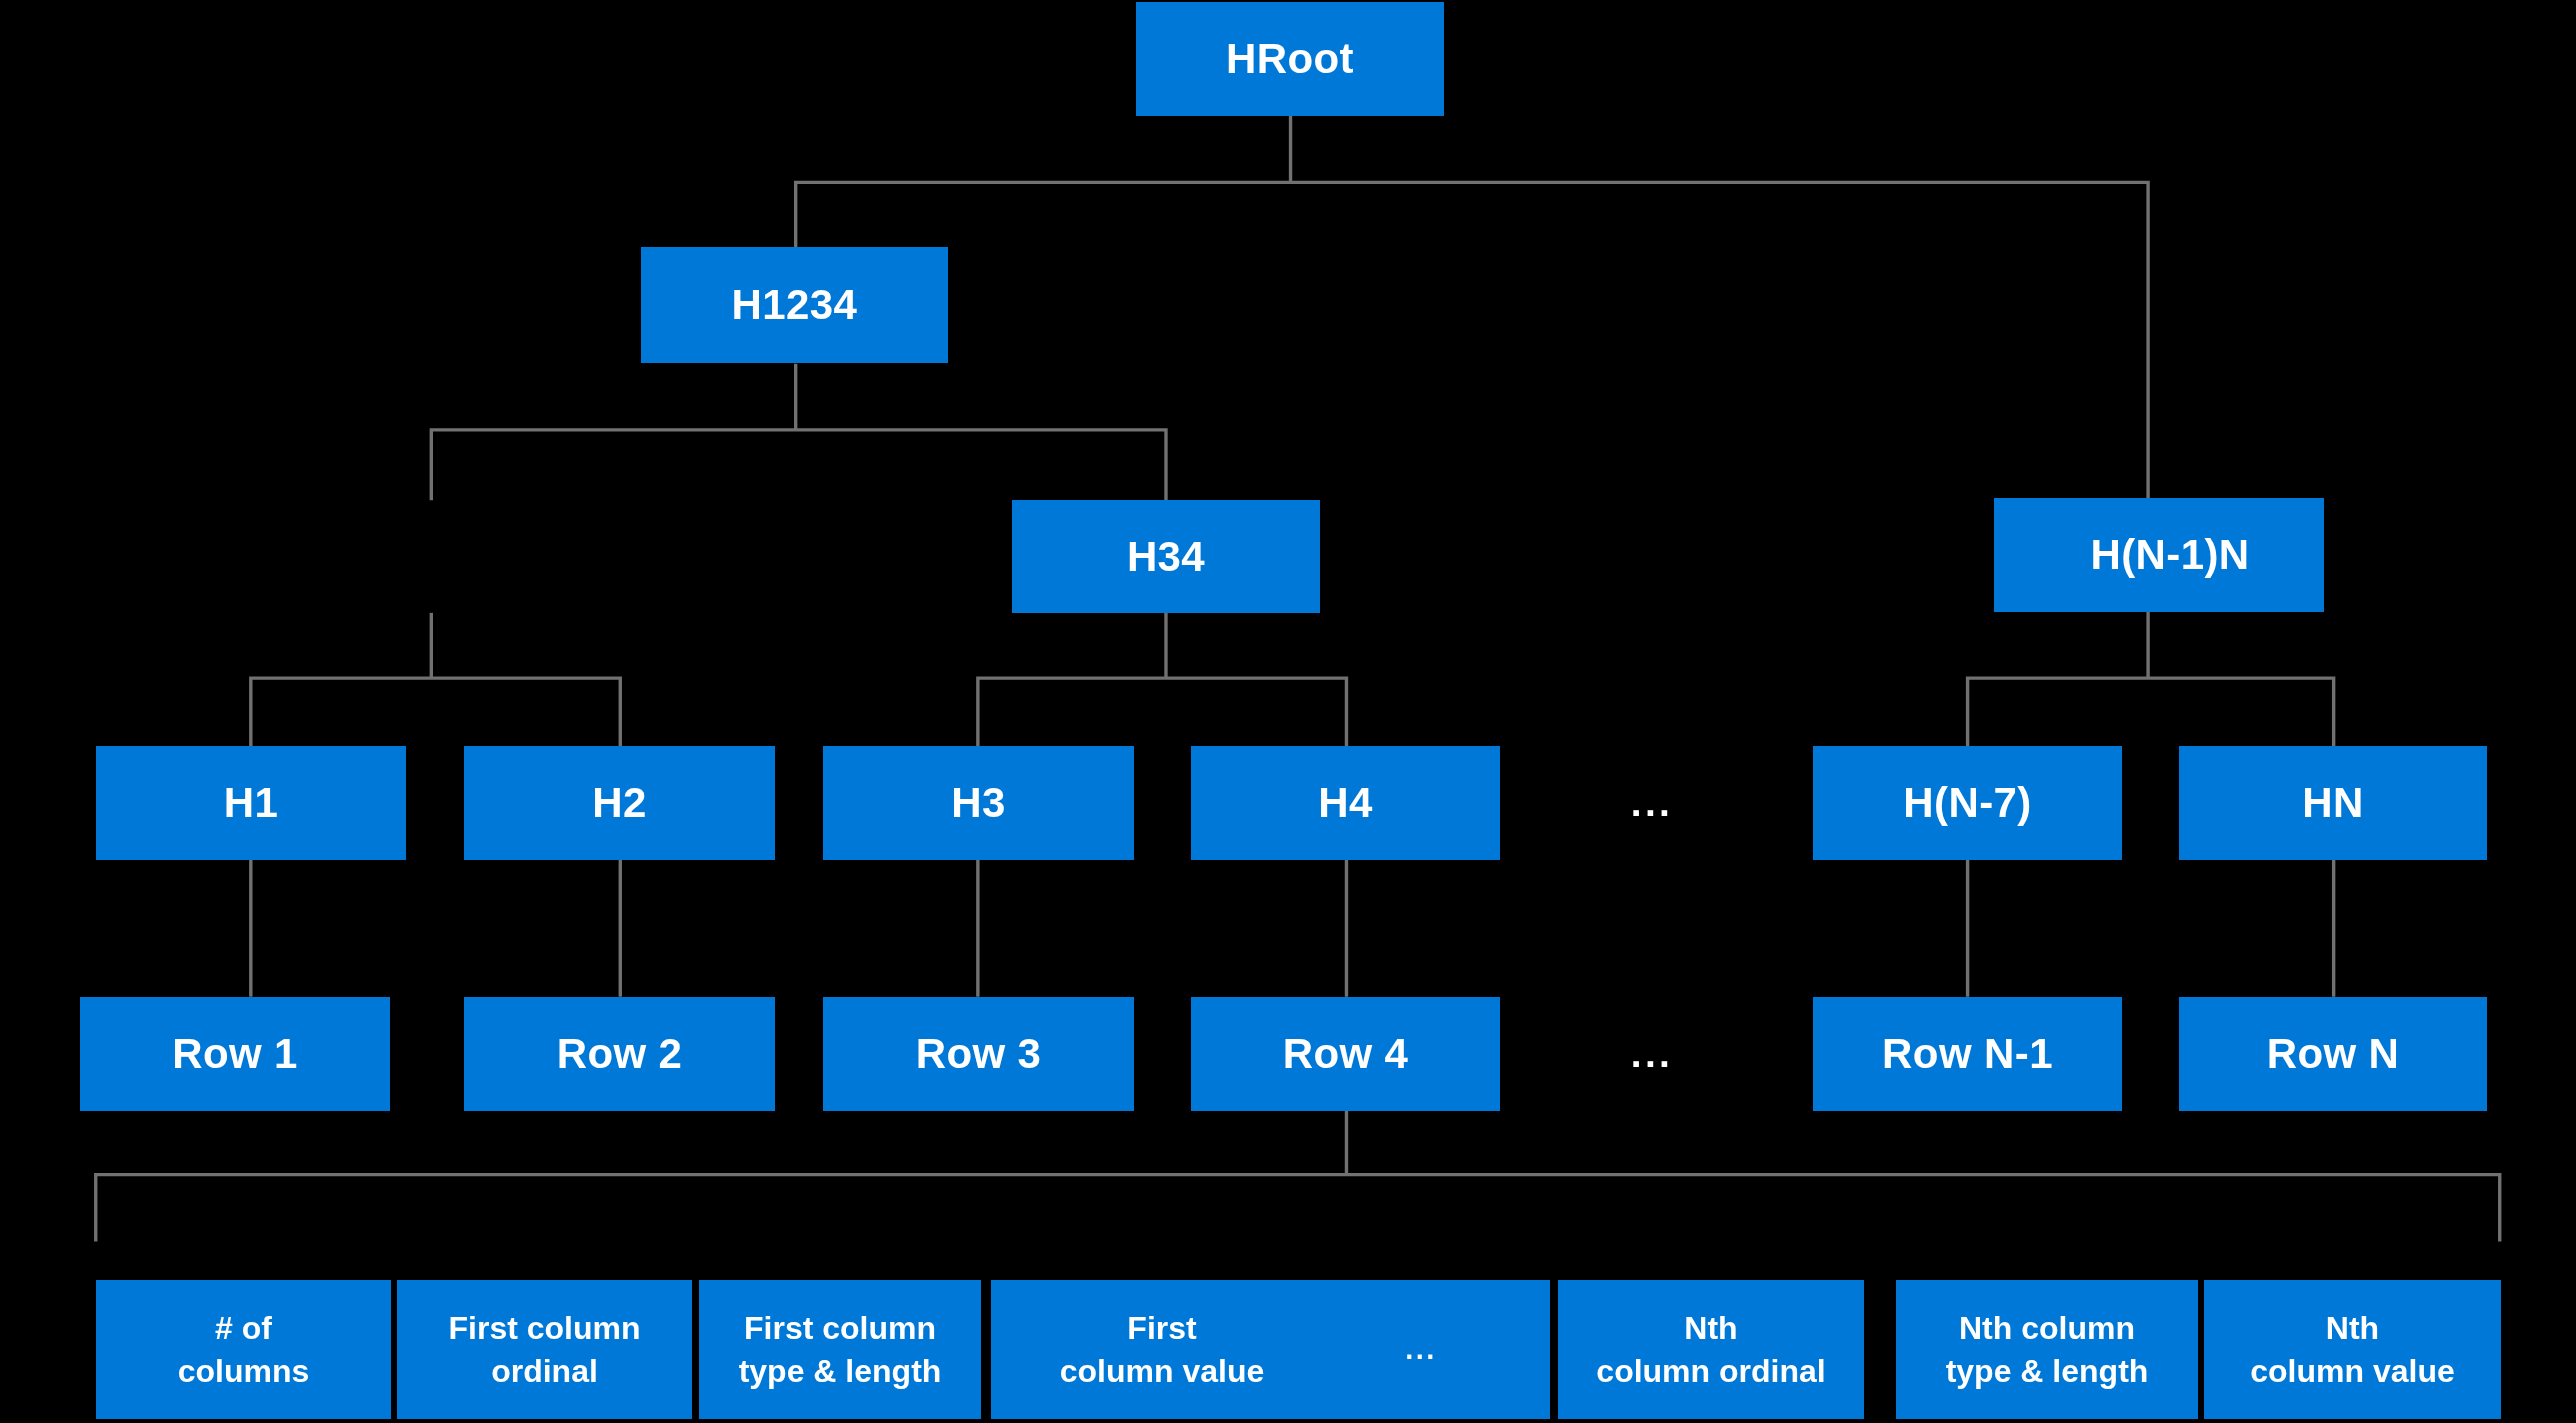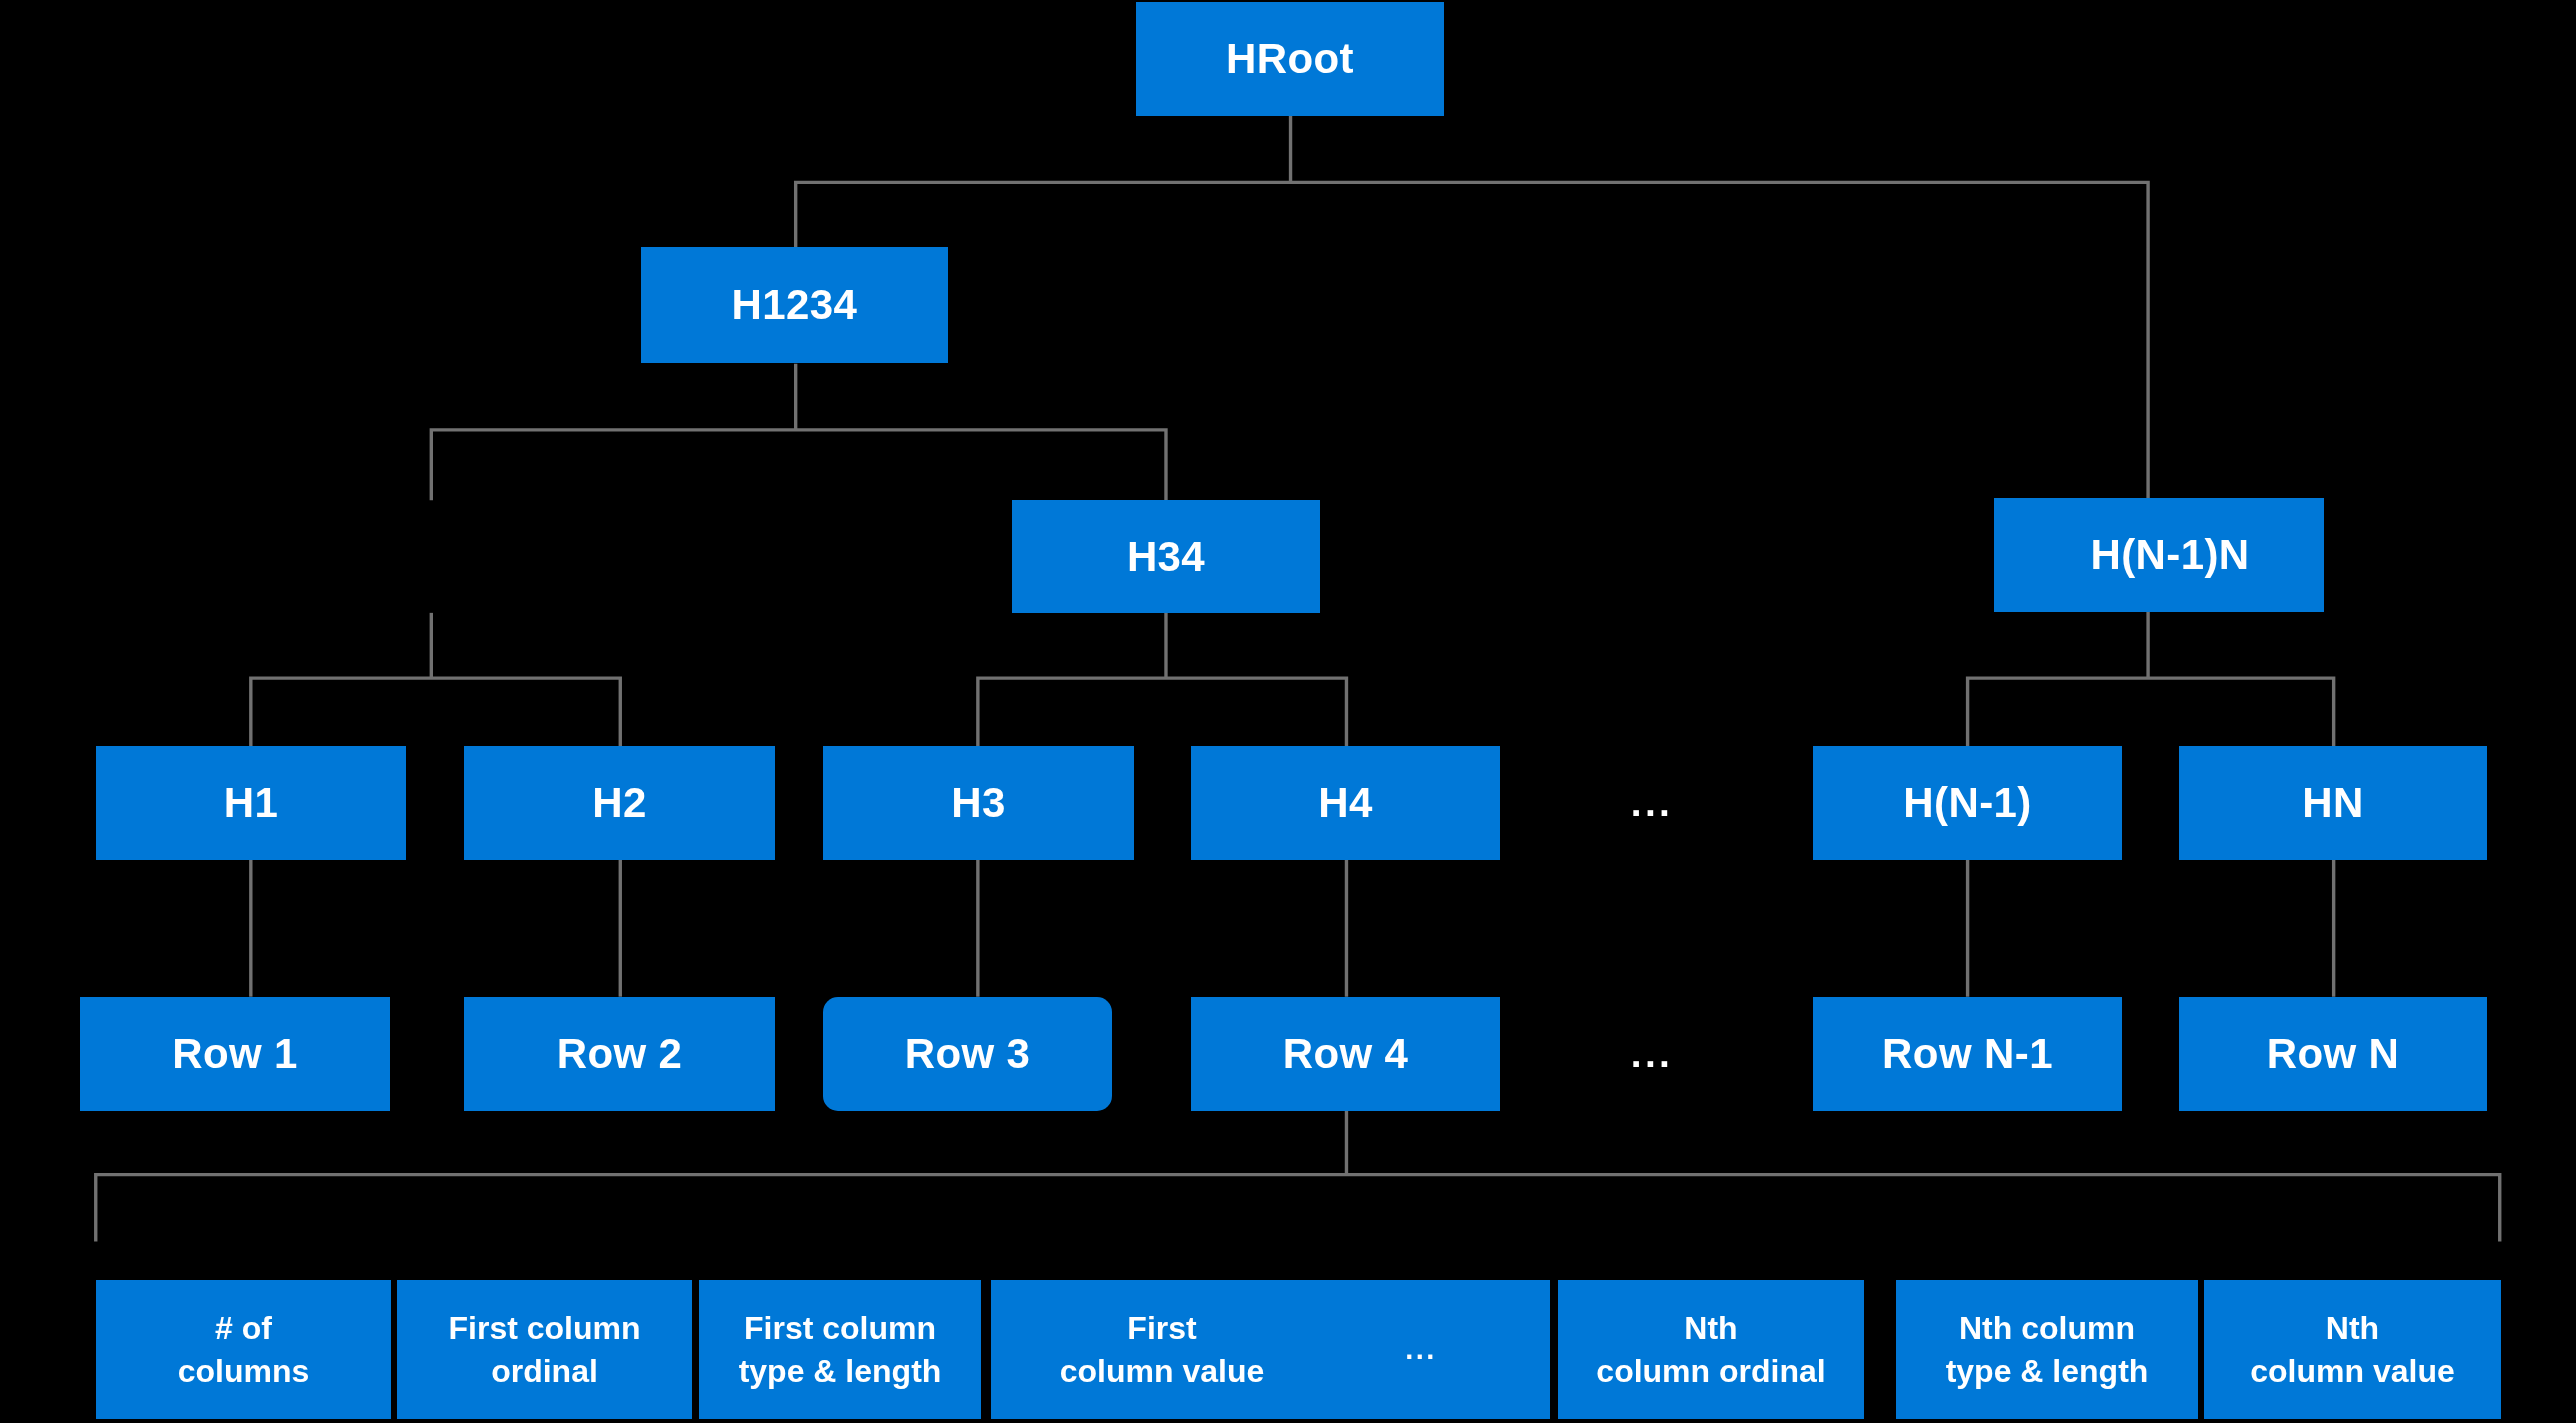--- a/index.html
+++ b/index.html
@@ -32,21 +32,21 @@
   #n-h34{left:1012px;top:500px;width:308px;height:113px;}
   #n-hn1n{left:1994px;top:498px;width:308px;height:114px;padding-left:22px;}
   #n-h1{left:96px;top:746px;width:310px;height:114px;}
   #n-h2{left:464px;top:746px;width:311px;height:114px;}
   #n-h3{left:823px;top:746px;width:311px;height:114px;}
   #n-h4{left:1191px;top:746px;width:309px;height:114px;}
   #n-hn1{left:1813px;top:746px;width:309px;height:114px;}
   #n-hn{left:2179px;top:746px;width:308px;height:114px;}
   #n-row1{left:80px;top:997px;width:310px;height:114px;}
   #n-row2{left:464px;top:997px;width:311px;height:114px;}
-  #n-row3{left:823px;top:997px;width:289px;height:114px;border-radius:15px;}
+  #n-row3{left:823px;top:997px;width:311px;height:114px;}
   #n-row4{left:1191px;top:997px;width:309px;height:114px;}
   #n-rown1{left:1813px;top:997px;width:309px;height:114px;}
   #n-rown{left:2179px;top:997px;width:308px;height:114px;}
   #e-hash{left:1601px;top:746px;width:102px;height:114px;}
   #e-row{left:1601px;top:997px;width:102px;height:114px;}
   #c-1{left:96px;top:1280px;width:295px;height:139px;}
   #c-2{left:397px;top:1280px;width:295px;height:139px;}
   #c-3{left:699px;top:1280px;width:282px;height:139px;}
   #c-4{left:991px;top:1280px;width:294px;height:139px;padding-left:24px;}
   #c-5{left:1292px;top:1280px;width:258px;height:139px;}
@@ -89,21 +89,21 @@
 
   <div class="node" id="n-hroot">HRoot</div>
   <div class="node" id="n-h1234">H1234</div>
   <div class="node" id="n-h34">H34</div>
   <div class="node" id="n-hn1n">H(N-1)N</div>
   <div class="node" id="n-h1">H1</div>
   <div class="node" id="n-h2">H2</div>
   <div class="node" id="n-h3">H3</div>
   <div class="node" id="n-h4">H4</div>
   <div class="dots" id="e-hash">...</div>
-  <div class="node" id="n-hn1">H(N-1)</div>
+  <div class="node" id="n-hn1">H(N-7)</div>
   <div class="node" id="n-hn">HN</div>
   <div class="node" id="n-row1">Row 1</div>
   <div class="node" id="n-row2">Row 2</div>
   <div class="node" id="n-row3">Row 3</div>
   <div class="node" id="n-row4">Row 4</div>
   <div class="dots" id="e-row">...</div>
   <div class="node" id="n-rown1">Row N-1</div>
   <div class="node" id="n-rown">Row N</div>
 
   <div class="cell" id="c-1">

